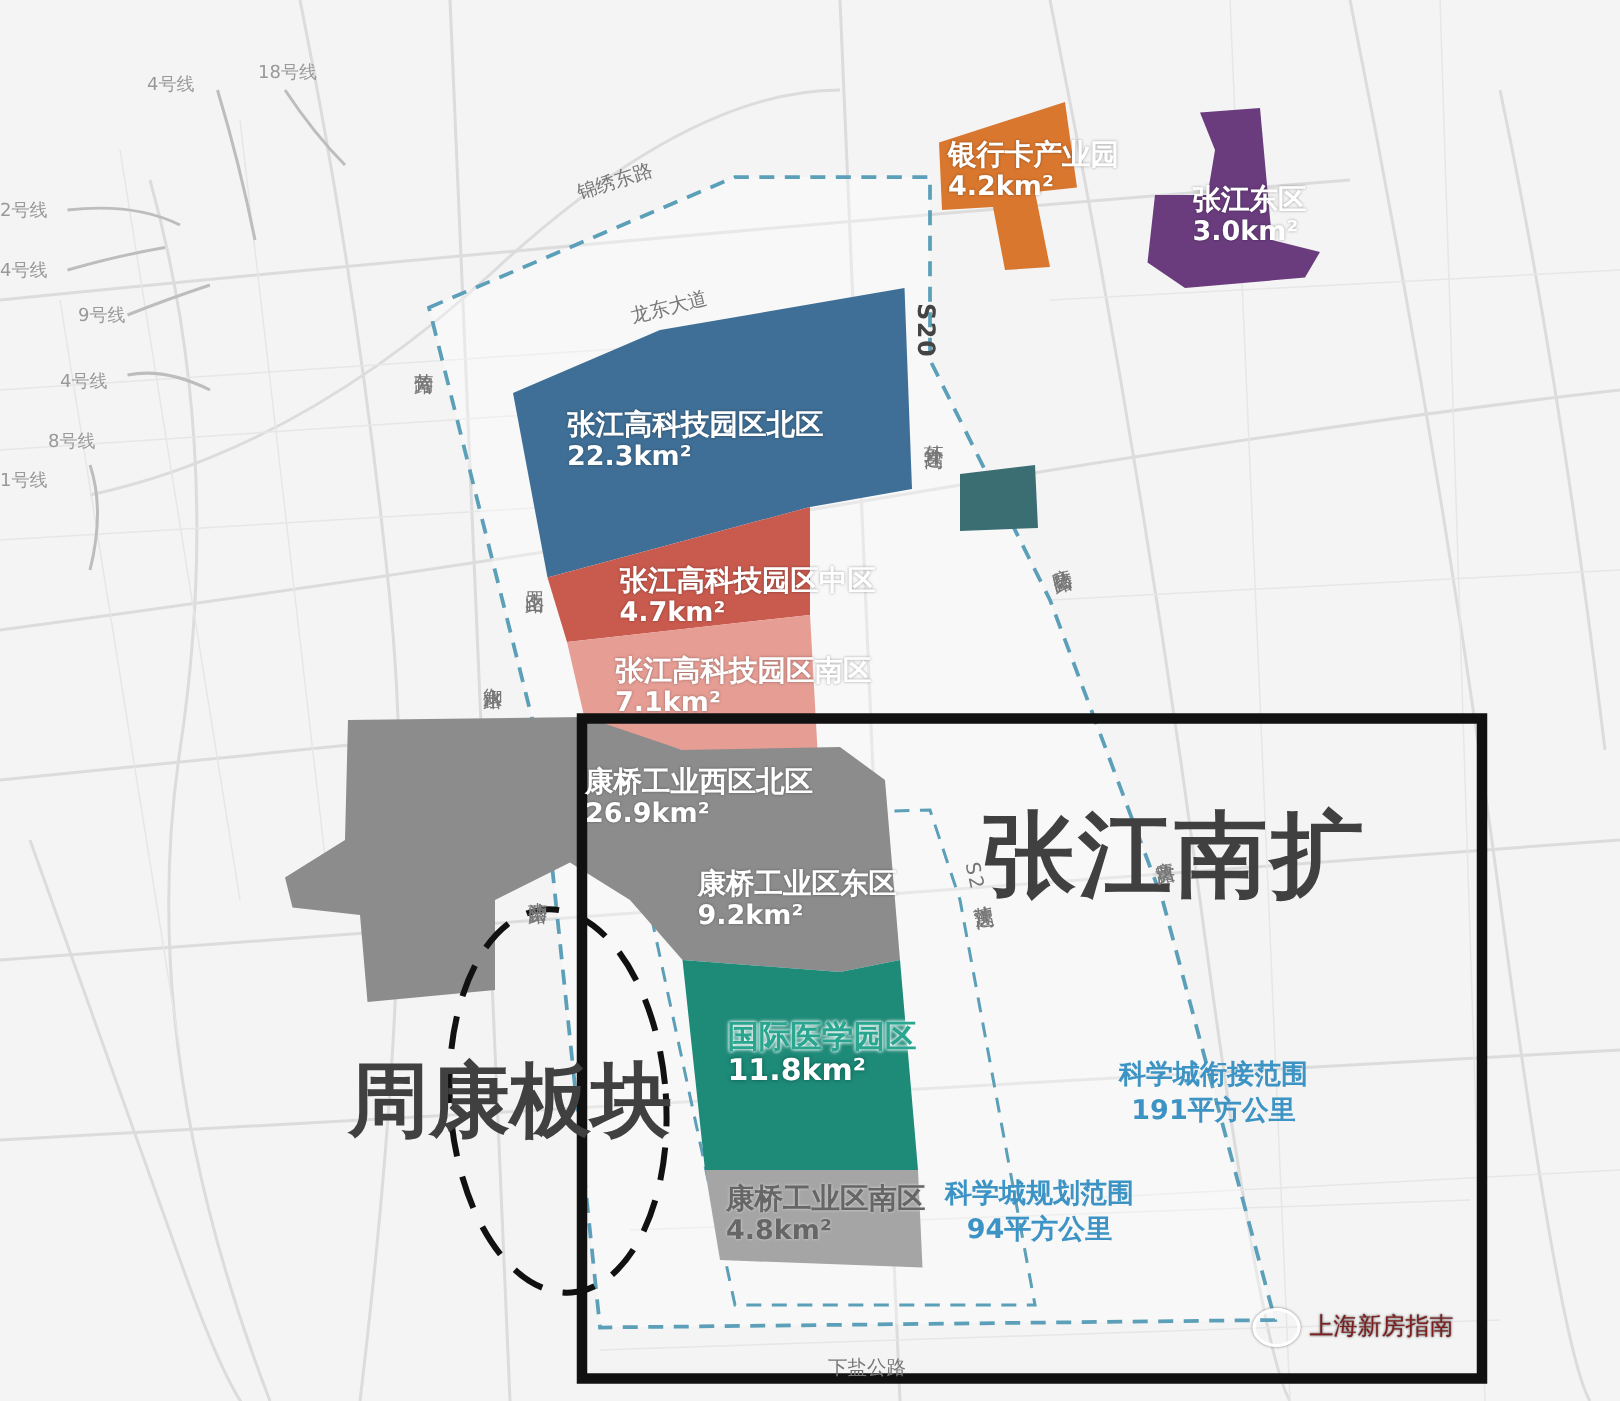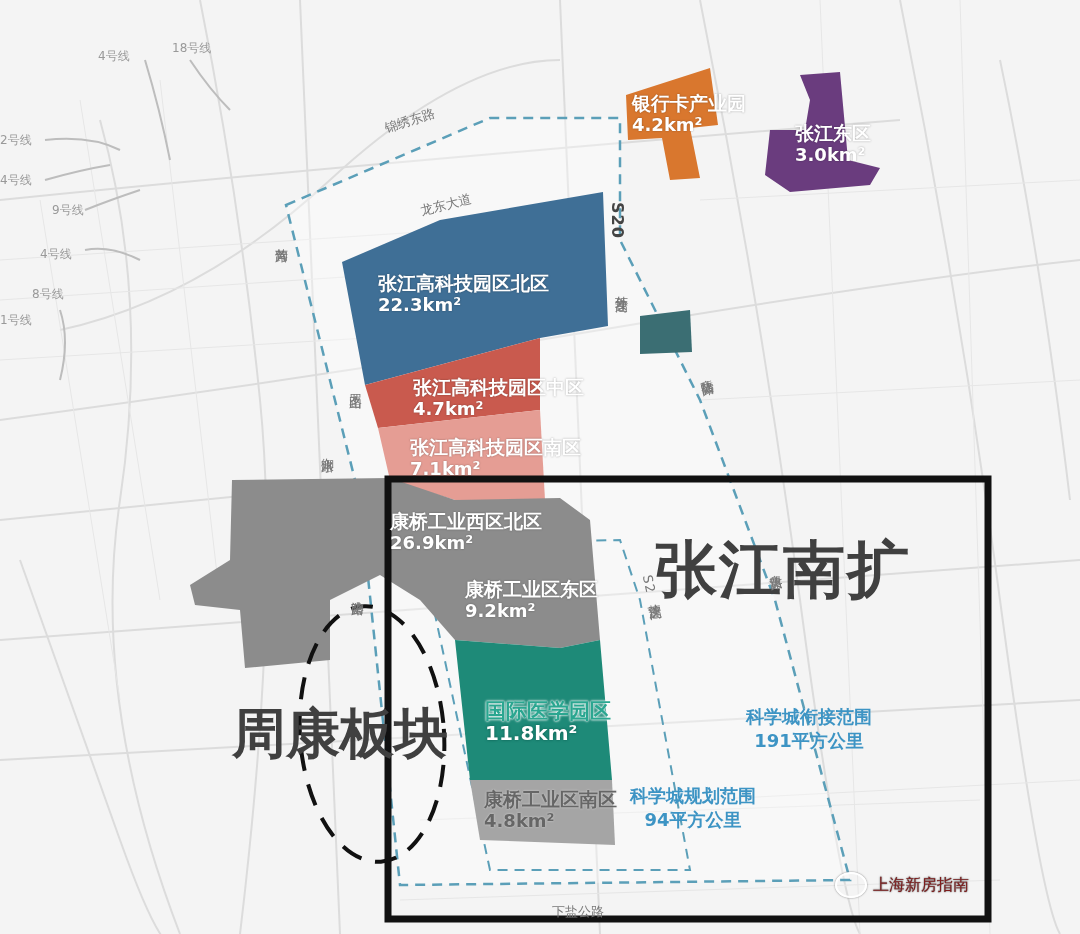--- a/index.html
+++ b/index.html
@@ -95,21 +95,21 @@
   </div>
   <div class="lbl" style="left:410px;top:436px;">
     <span class="a">张江高科技园区南区</span><span>7.1km²</span>
   </div>
   <div class="lbl" style="left:346px;top:510px;margin-left:44px;">
     <span class="a">康桥工业西区北区</span><span>26.9km²</span>
   </div>
   <div class="lbl" style="left:465px;top:578px;">
     <span class="a">康桥工业区东区</span><span>9.2km²</span>
   </div>
-  <div class="lbl" style="left:485px;top:700px;font-size:20px;color:#fff;text-shadow:0 0 3px #0b5a4e;">
+  <div class="lbl" style="left:485px;top:680px;font-size:20px;color:#fff;text-shadow:0 0 3px #0b5a4e;">
     <span class="a" style="font-size:21px;color:#2aa690;text-shadow:0 0 2px #fff,0 0 3px #fff;">国际医学园区</span><span>11.8km²</span>
   </div>
   <div class="lbl" style="left:484px;top:788px;color:#666;text-shadow:0 0 2px #ddd;">
     <span class="a">康桥工业区南区</span><span>4.8km²</span>
   </div>
 
   
   <div class="science" style="left:714px;top:705px;margin-left:32px;">
     <div>科学城衔接范围</div>
       <div>191平方公里</div>

